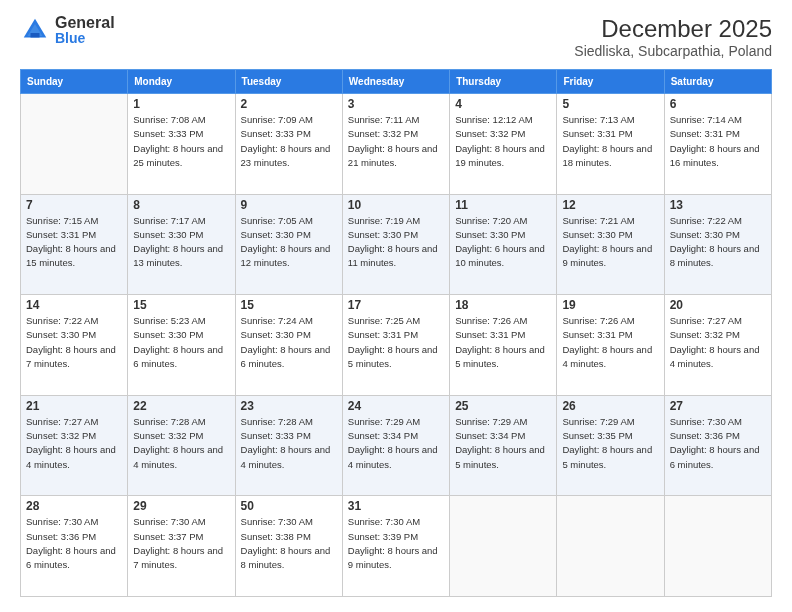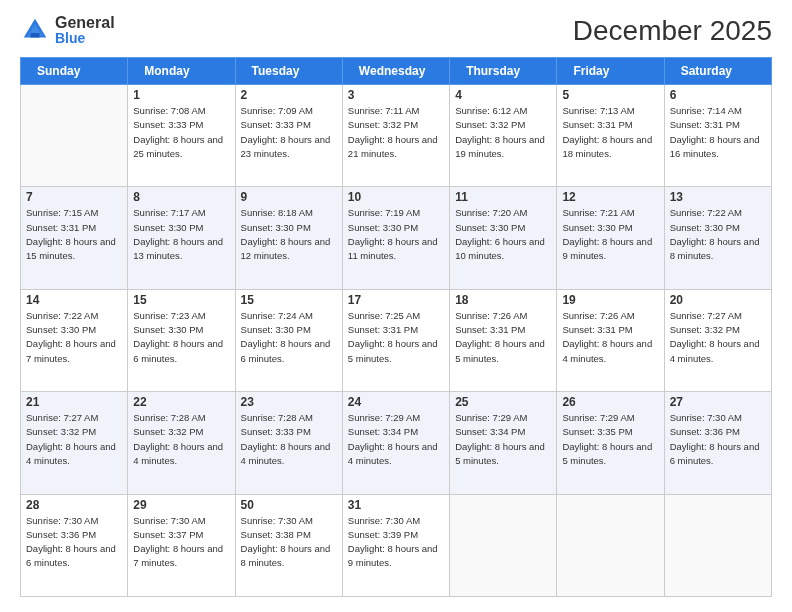--- a/index.html
+++ b/index.html
@@ -44,41 +44,41 @@
       color: #2a7ae2;
     }
     .logo-icon {
       width: 30px;
       height: 30px;
     }
     .title-section {
       text-align: right;
     }
     .month-title {
-      font-size: 28px;
+      font-size: 24px;
       font-weight: normal;
       color: #333;
     }
     .location {
       font-size: 14px;
       color: #555;
     }
     .calendar {
       flex: 1;
       border: 1px solid #ccc;
       border-collapse: collapse;
       width: 100%;
       table-layout: fixed;
     }
     .calendar th {
       background: #2a7ae2;
       color: #fff;
-      font-size: 12px;
+      font-size: 10px;
       font-weight: bold;
-      padding: 6px 16px;
+      padding: 6px 6px;
       text-align: left;
       border: 1px solid #5599e8;
     }
     .calendar td {
       vertical-align: top;
       border: 1px solid #ccc;
       padding: 3px 5px;
       font-size: 9.5px;
       color: #333;
       height: 78px;
@@ -116,20 +116,21 @@
         <polygon points="20,12 30,28 10,28" fill="#5599e8" opacity="0.5"></polygon>
         <rect x="14" y="24" width="12" height="6" fill="#1a5bc0"></rect>
       </svg>
       <div class="logo-text">
         <span class="logo-general">General</span>
         <span class="logo-blue">Blue</span>
       </div>
     </div>
     <div class="title-section">
       <div class="month-title">December 2025</div>
+      <div class="location">Siedliska, Subcarpathia, Poland</div>
     </div>
   </div>
 
   <table class="calendar">
     <thead>
       <tr>
       <th>Sunday</th>
           <th>Monday</th>
           <th>Tuesday</th>
           <th>Wednesday</th>
@@ -161,21 +162,21 @@
             <div class="day-number">3</div>
             <div class="day-info">
               <div>Sunrise: 7:11 AM</div>
               <div>Sunset: 3:32 PM</div>
               <div>Daylight: 8 hours and 21 minutes.</div>
             </div>
           </td>
           <td>
             <div class="day-number">4</div>
             <div class="day-info">
-              <div>Sunrise: 6:12 AM</div>
+              <div>Sunrise: 12:12 AM</div>
               <div>Sunset: 3:32 PM</div>
               <div>Daylight: 8 hours and 19 minutes.</div>
             </div>
           </td>
           <td>
             <div class="day-number">5</div>
             <div class="day-info">
               <div>Sunrise: 7:13 AM</div>
               <div>Sunset: 3:31 PM</div>
               <div>Daylight: 8 hours and 18 minutes.</div>
@@ -203,21 +204,21 @@
             <div class="day-number">8</div>
             <div class="day-info">
               <div>Sunrise: 7:17 AM</div>
               <div>Sunset: 3:30 PM</div>
               <div>Daylight: 8 hours and 13 minutes.</div>
             </div>
           </td>
           <td>
             <div class="day-number">9</div>
             <div class="day-info">
-              <div>Sunrise: 8:18 AM</div>
+              <div>Sunrise: 7:05 AM</div>
               <div>Sunset: 3:30 PM</div>
               <div>Daylight: 8 hours and 12 minutes.</div>
             </div>
           </td>
           <td>
             <div class="day-number">10</div>
             <div class="day-info">
               <div>Sunrise: 7:19 AM</div>
               <div>Sunset: 3:30 PM</div>
               <div>Daylight: 8 hours and 11 minutes.</div>
@@ -253,21 +254,21 @@
             <div class="day-number">14</div>
             <div class="day-info">
               <div>Sunrise: 7:22 AM</div>
               <div>Sunset: 3:30 PM</div>
               <div>Daylight: 8 hours and 7 minutes.</div>
             </div>
           </td>
           <td>
             <div class="day-number">15</div>
             <div class="day-info">
-              <div>Sunrise: 7:23 AM</div>
+              <div>Sunrise: 5:23 AM</div>
               <div>Sunset: 3:30 PM</div>
               <div>Daylight: 8 hours and 6 minutes.</div>
             </div>
           </td>
           <td>
             <div class="day-number">15</div>
             <div class="day-info">
               <div>Sunrise: 7:24 AM</div>
               <div>Sunset: 3:30 PM</div>
               <div>Daylight: 8 hours and 6 minutes.</div>

